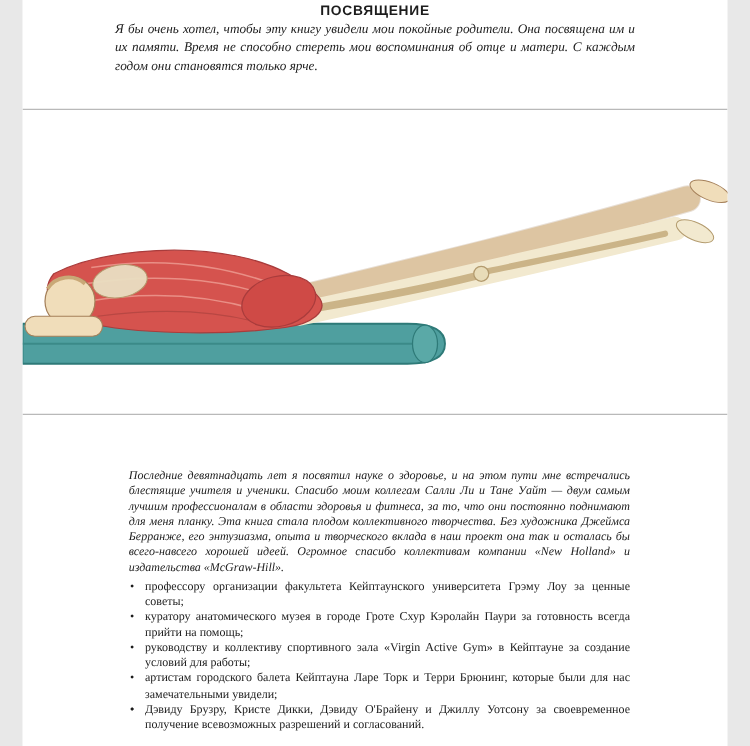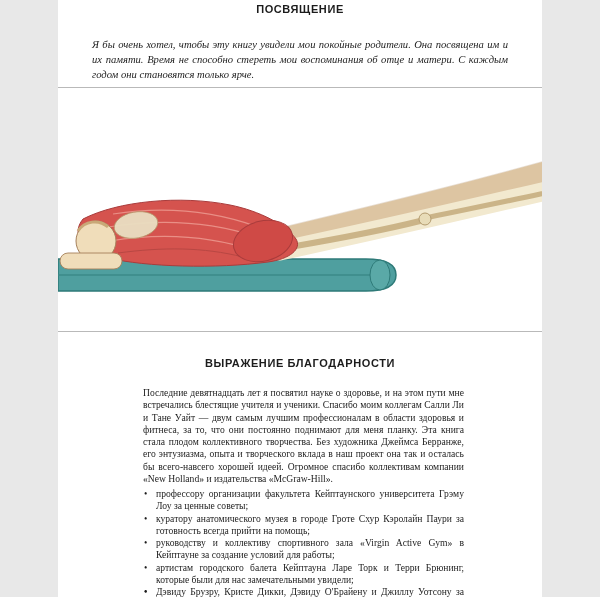--- a/index.html
+++ b/index.html
@@ -1,40 +1,40 @@
 <!DOCTYPE html>
 <html><head>
 <meta charset="utf-8">
 <style>
   html,body{margin:0;padding:0;background:#e8e8e8;}
   .page{
-    position:relative;width:484px;height:597px;background:#ffffff;
+    position:relative;width:564px;height:597px;background:#ffffff;
     overflow:hidden;margin:0 auto;
     font-family:"Liberation Serif", serif;color:#1c1c1c;
   }
   
   .dedication{position:absolute;top:3px;left:0;right:0;}
   .sec-heading{
     text-align:center;font-family:"Liberation Sans", sans-serif;
     font-weight:bold;font-size:11px;letter-spacing:.6px;margin:0;
   }
   .ded-body{
-    margin:22px auto 0;width:416px;font-style:italic;font-size:10.6px;
+    margin:1px auto 0;width:416px;font-style:italic;font-size:10.6px;
     line-height:1.42;text-align:justify;
   }
   
   .rule{position:absolute;left:0;right:0;height:1px;background:#b9b9b9;}
   .rule-top{top:87px;}
   .rule-bottom{top:331px;}
   
   .figure{position:absolute;top:89px;left:0;width:600px;height:241px;margin:0;}
   
   .ack{position:absolute;top:357px;left:0;right:0;}
   .ack-body{margin:8px 78px 0 85px;font-size:9.6px;line-height:1.28;text-align:justify;}
-  .ack-body p{margin:18px 0 3px 0;}
+  .ack-body p{margin:18px 0 3px 0;font-style:italic;}
   .ack-list{list-style:none;margin:0;padding:0;}
   .ack-list li{position:relative;padding-left:13px;margin:0;}
   .bullet-marker{position:absolute;left:1px;top:0;}
   
   .watermark{
     position:absolute;left:6px;top:404px;width:594px;
     font-family:"Liberation Sans", sans-serif;font-weight:bold;
     font-size:128px;letter-spacing:-7px;line-height:1;
     color:#f3758f;opacity:.52;white-space:nowrap;pointer-events:none;
     user-select:none;
@@ -94,21 +94,20 @@
         <circle cx="38" cy="152" r="20" fill="#f0ddba" stroke="#a5805a" stroke-width="1"></circle>
         <path d="M20,142 a20,20 0 0 1 30,-4" stroke="#c9a877" stroke-width="3" fill="none"></path>
         <rect x="2" y="164" width="62" height="16" rx="8" fill="#f0ddba" stroke="#a5805a" stroke-width="0.9"></rect>
       </g>
     </svg>
   </figure>
 
   <div class="rule rule-bottom"></div>
 
   <section class="ack">
-    <h2 class="sec-heading">ВЫРАЖЕНИЕ БЛАГОДАРНОСТИ</h2>
     <div class="ack-body">
       <p>Последние девятнадцать лет я посвятил науке о здоровье, и на этом пути мне встречались блестящие учителя и ученики. Спасибо моим коллегам Салли Ли и Тане Уайт — двум самым лучшим профессионалам в области здоровья и фитнеса, за то, что они постоянно поднимают для меня планку. Эта книга стала плодом коллективного творчества. Без художника Джеймса Берранже, его энтузиазма, опыта и творческого вклада в наш проект она так и осталась бы всего-навсего хорошей идеей. Огромное спасибо коллективам компании «New Holland» и издательства «McGraw-Hill».</p>
       <ul class="ack-list">
         <li>
           <span class="bullet-marker">•</span>
           <span>профессору организации факультета Кейптаунского университета Грэму Лоу за ценные советы;</span>
         </li>
         <li>
           <span class="bullet-marker">•</span>
           <span>куратору анатомического музея в городе Гроте Схур Кэролайн Паури за готовность всегда прийти на помощь;</span>

